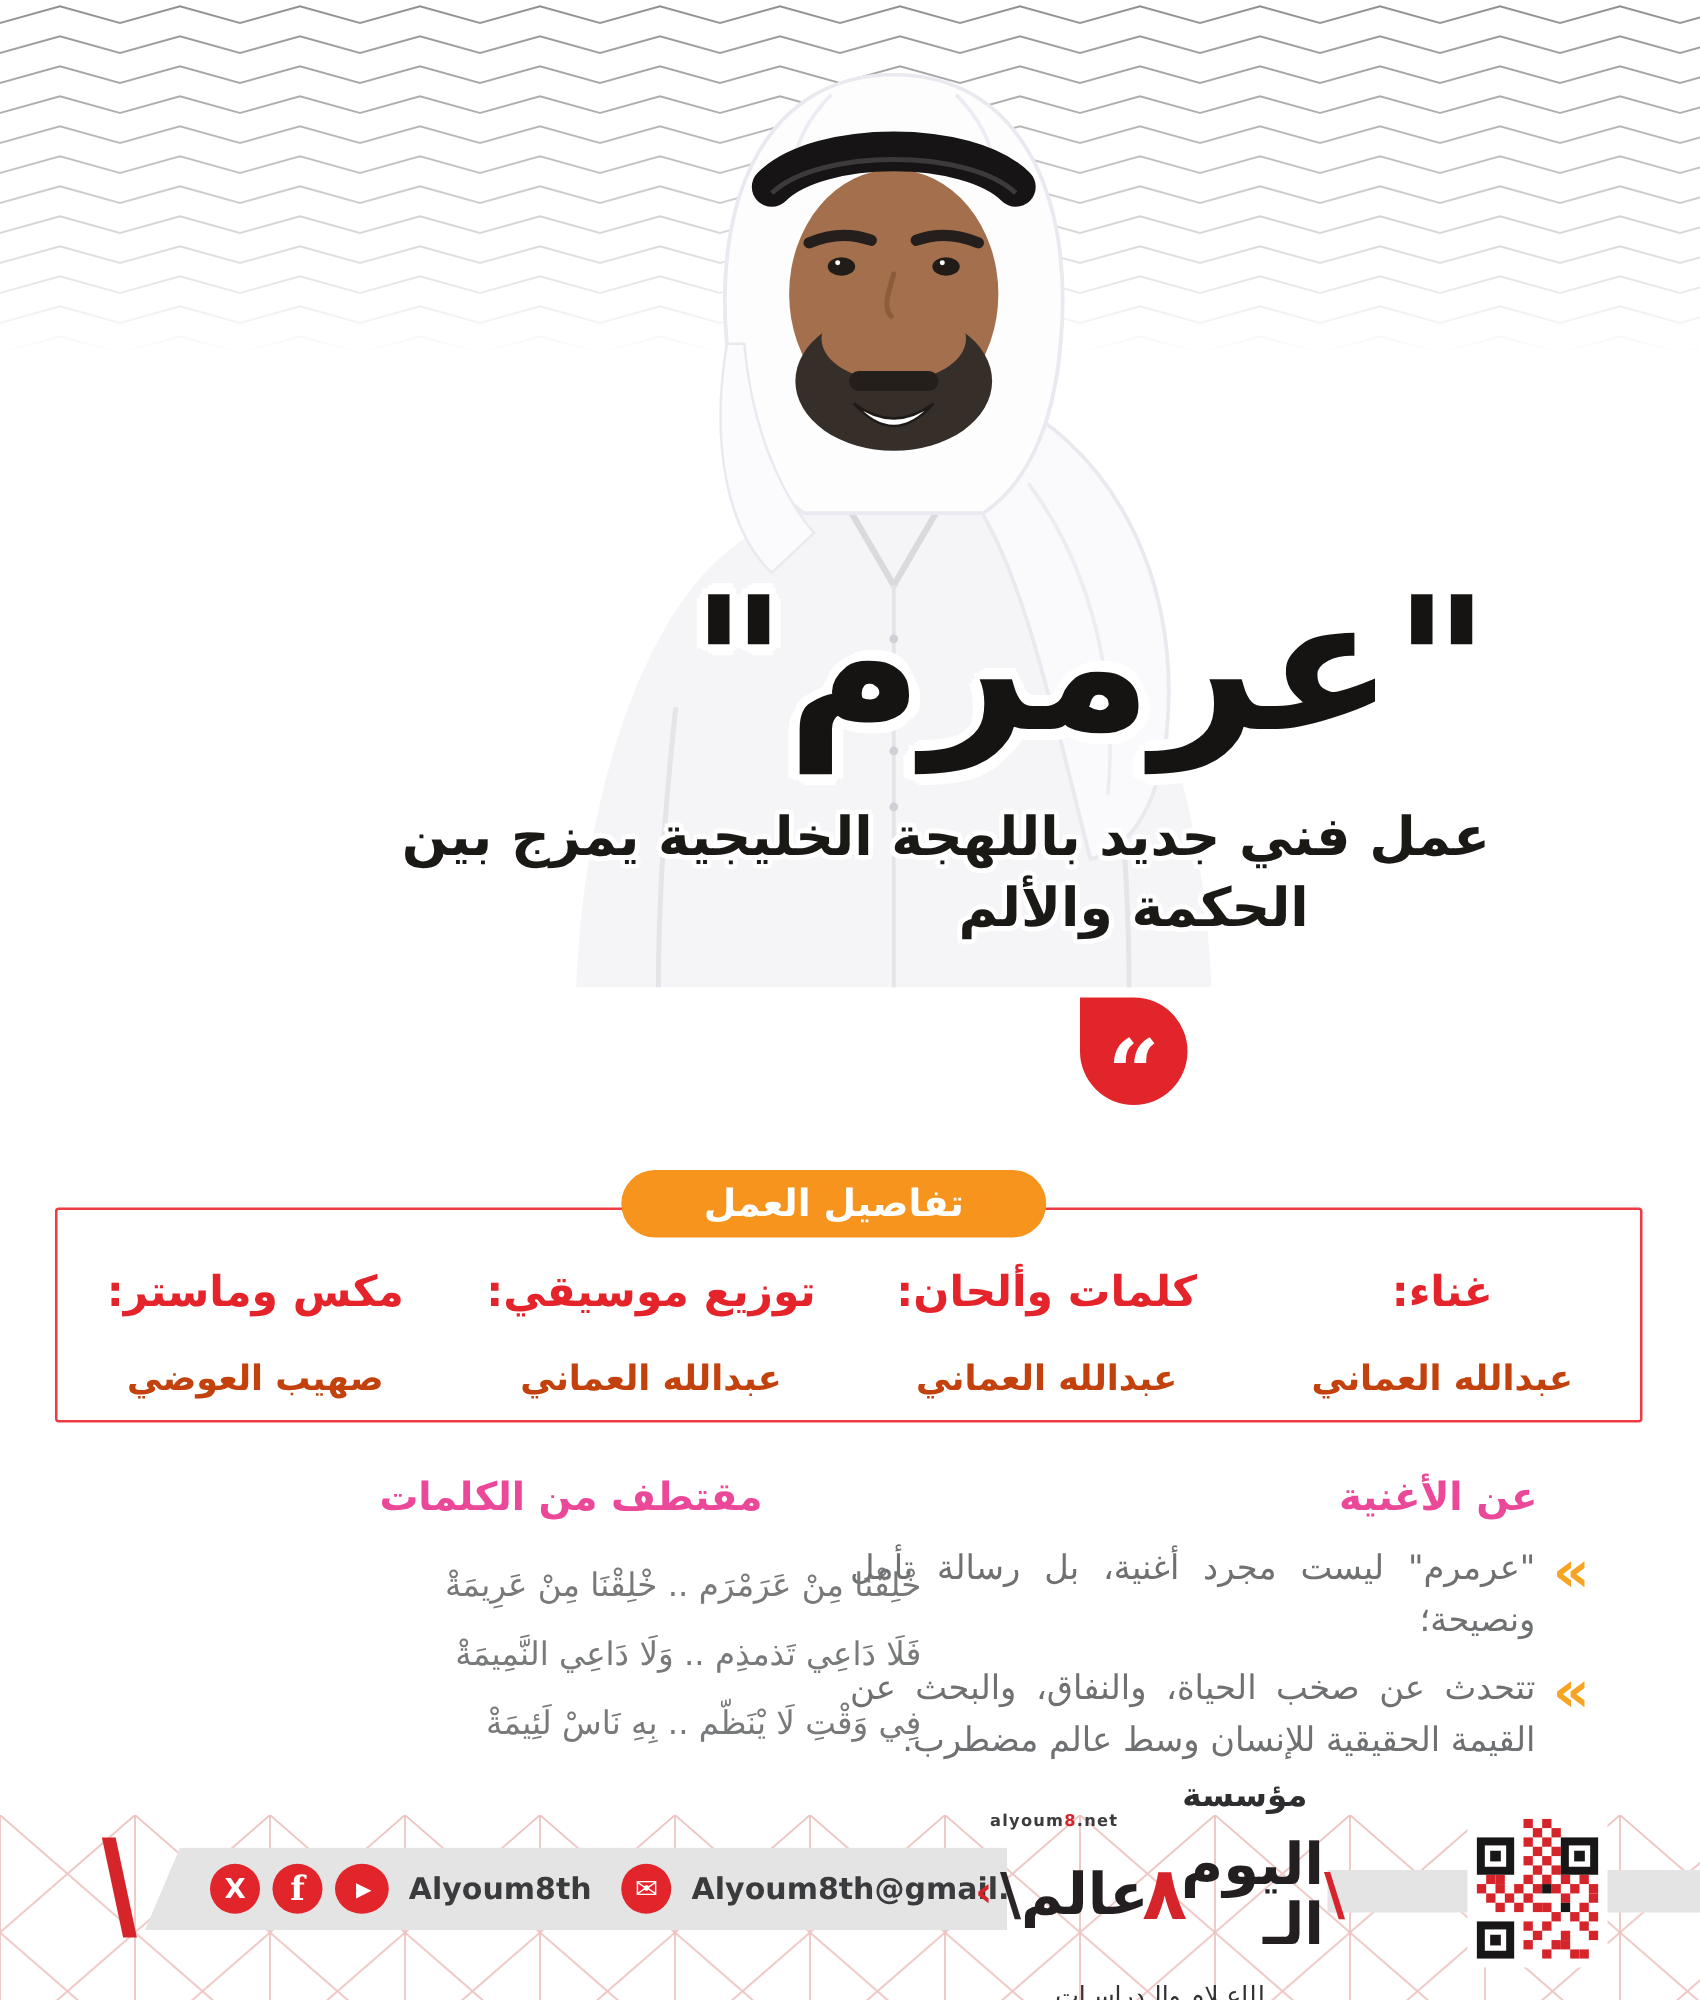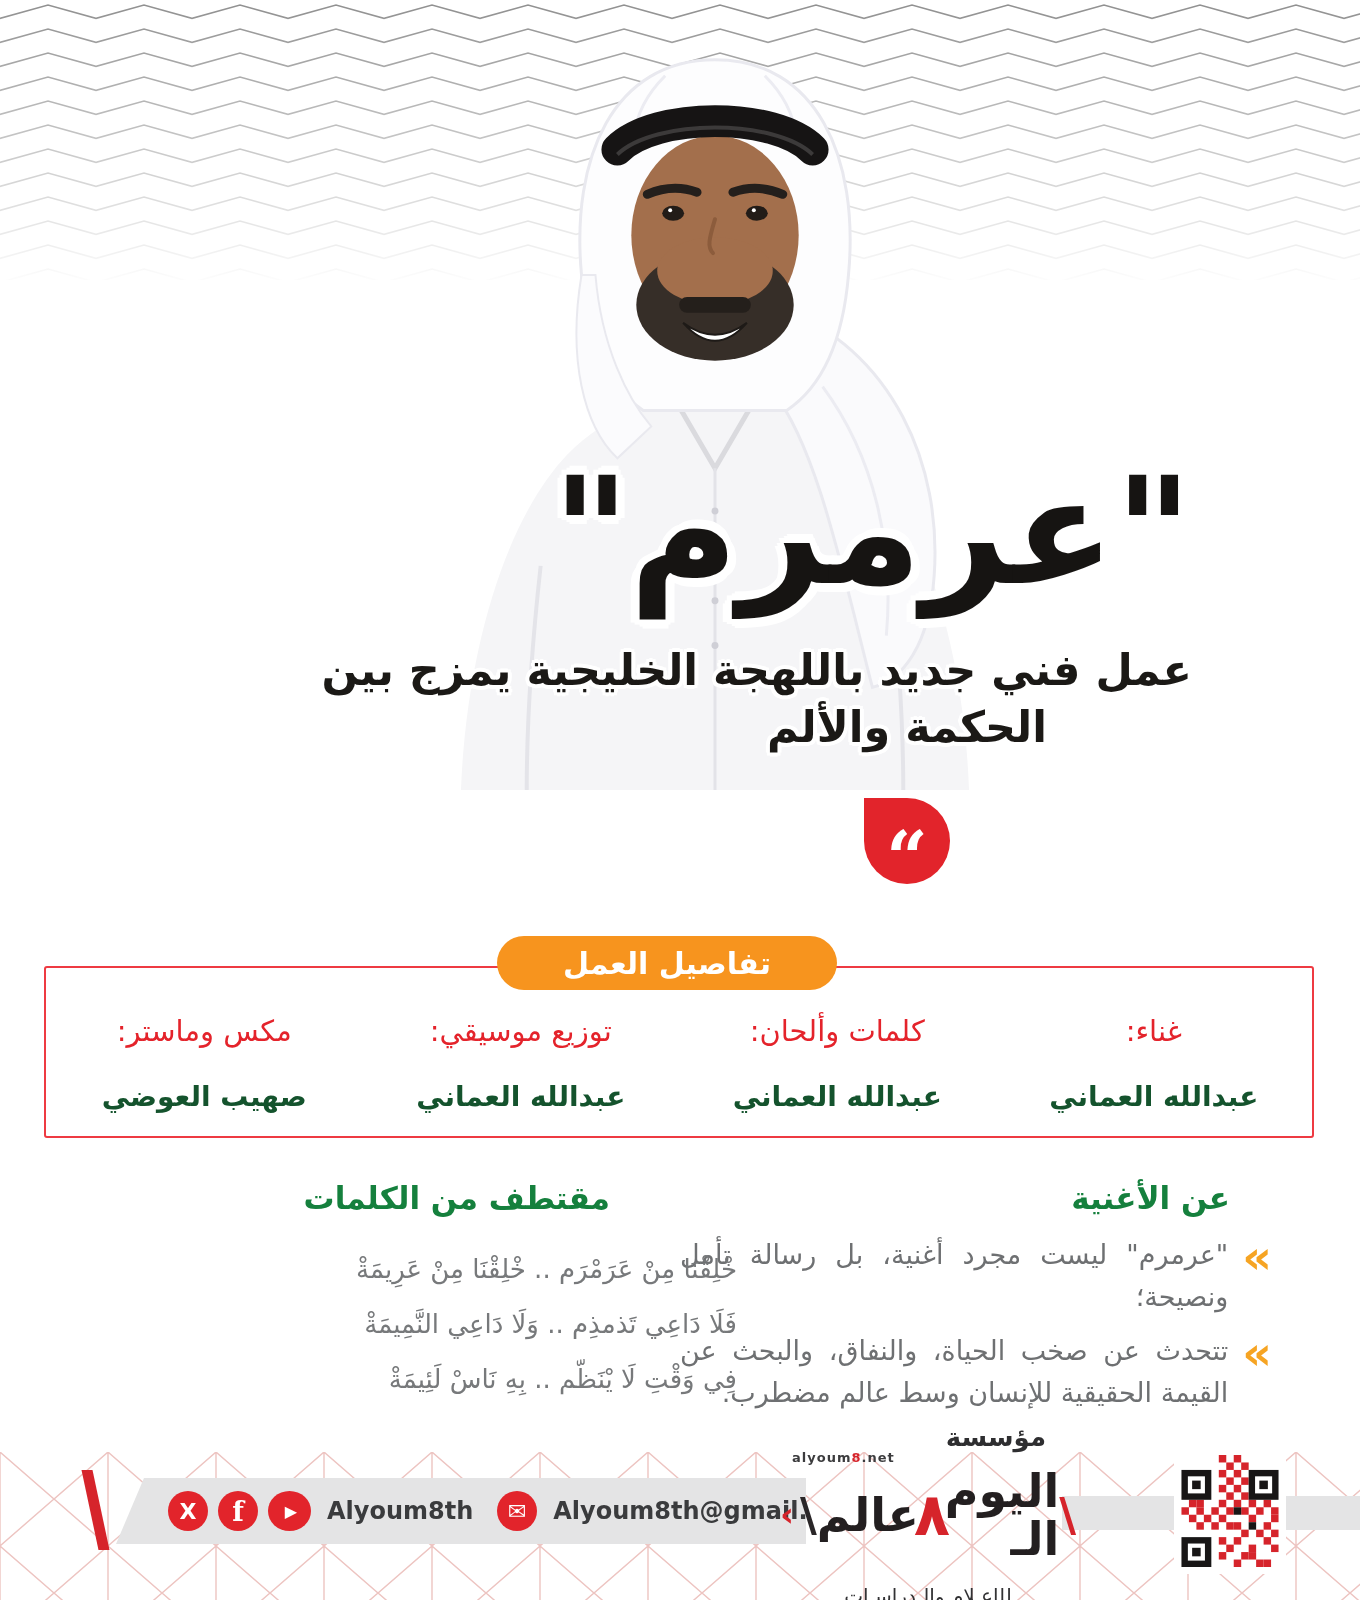--- a/index.html
+++ b/index.html
@@ -36,25 +36,25 @@
             color:#76787a;padding-top:6px;}
 
   
   .pill{left:497px;top:936px;width:340px;height:54px;background:#f7941e;border-radius:28px;
         z-index:6;display:flex;align-items:center;justify-content:center;color:#fff;
         font-size:30px;font-weight:bold;direction:rtl;}
   .dbox{left:44px;top:966px;width:1266px;height:168px;border:2px solid #ee3a42;border-radius:3px;
         background:#fff;z-index:5;}
   .dgrid{display:grid;grid-template-columns:repeat(4,1fr);direction:rtl;padding-top:46px;}
   .dcell{text-align:center;}
-  .dlabel{color:#e4232b;font-size:29px;font-weight:normal;}
-  .dvalue{color:#14532d;font-size:28px;font-weight:bold;margin-top:32px;}
-
-  
-  .sec-h{z-index:4;direction:rtl;color:#15803d;font-size:31px;font-weight:bold;}
+  .dlabel{color:#e4232b;font-size:34px;font-weight:bold;}
+  .dvalue{color:#c2410c;font-size:28px;font-weight:bold;margin-top:32px;}
+
+  
+  .sec-h{z-index:4;direction:rtl;color:#ec4899;font-size:31px;font-weight:bold;}
   .about-h{right:130px;top:1180px;}
   .lyr-h{right:750px;top:1180px;}
   .bullets{right:88px;top:1234px;width:592px;z-index:4;}
   .bullet{display:flex;direction:rtl;gap:14px;margin-bottom:12px;}
   .bmark{flex:0 0 auto;color:#f6a423;font-size:46px;font-weight:bold;line-height:1.0;direction:ltr;}
   .btext{direction:rtl;text-align:justify;font-size:27px;line-height:1.55;color:#6e7072;}
   .lyrics{right:623px;top:1242px;width:470px;z-index:4;direction:rtl;text-align:right;
           font-size:26px;color:#77797b;line-height:2.12;}
 
   

